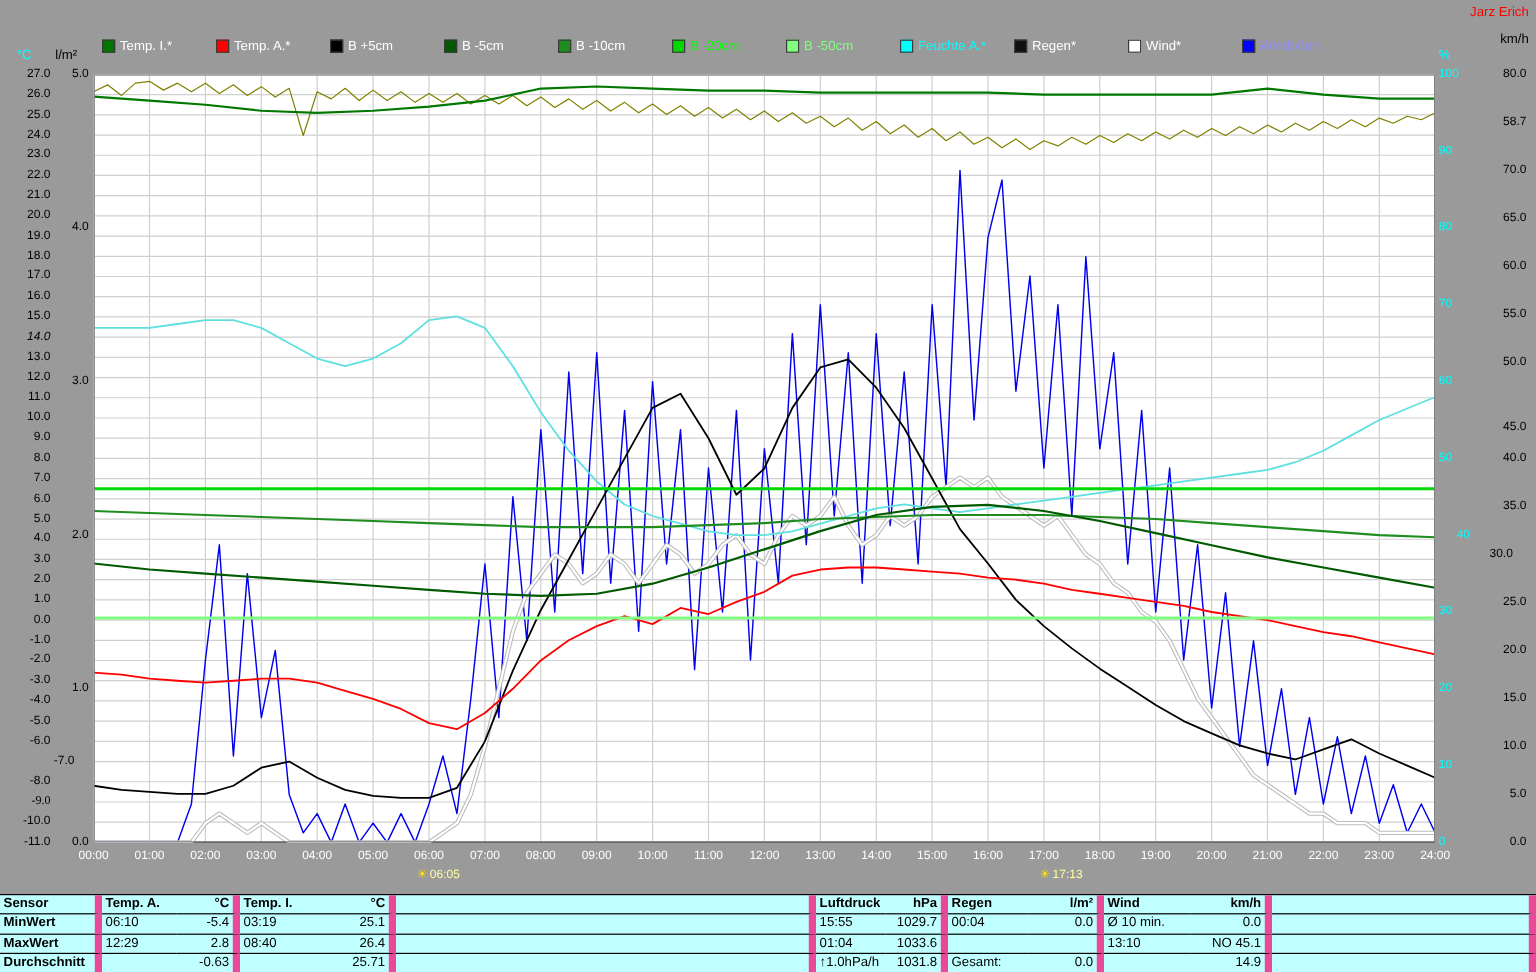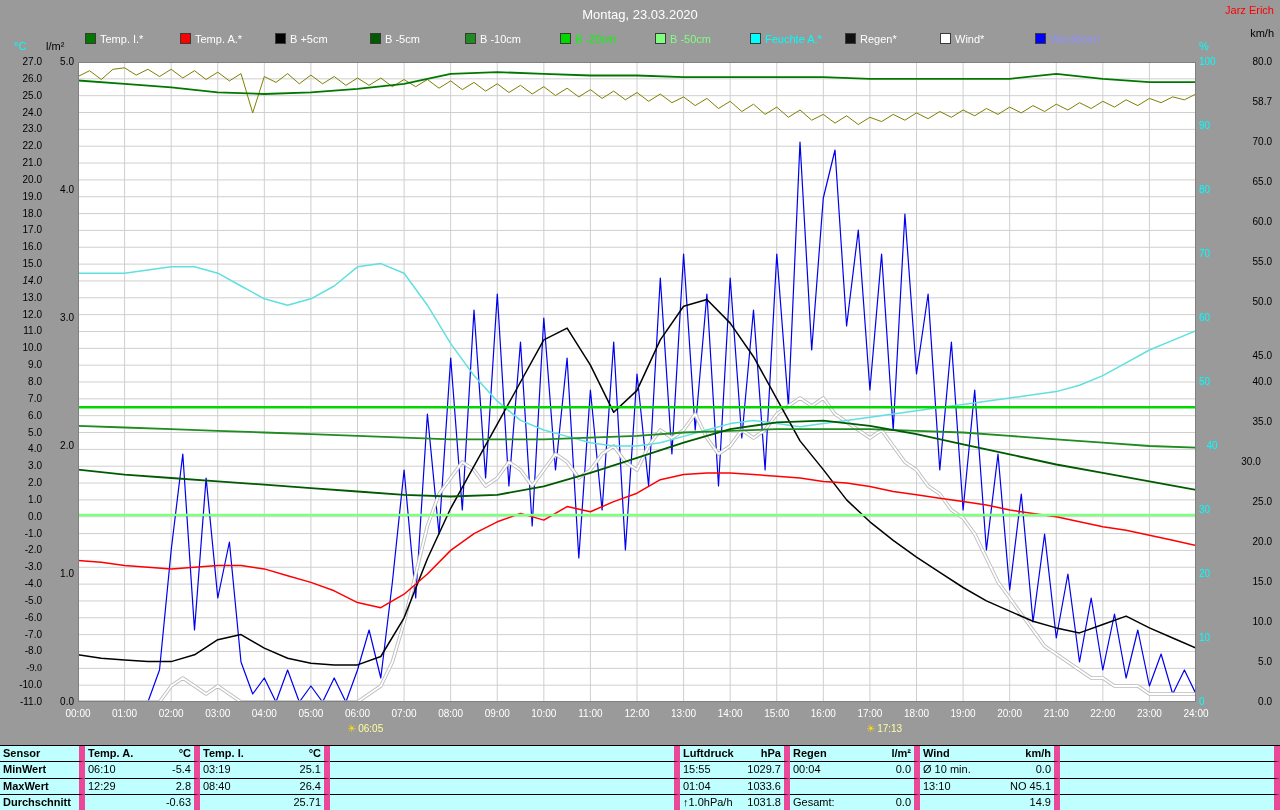--- a/index.html
+++ b/index.html
@@ -31,21 +31,20 @@
          border-bottom:1px solid #000;box-sizing:border-box;}
   .tcell.br{border-right:6px solid #ec4899;}
   .tcell.b{font-weight:bold;}
   .tcell.r{text-align:right;}
 </style>
 </head>
 <body>
 
 <div id="app">
   <div id="titlebar">
-    <span id="title">Montag, 23.03.2020</span>
     <span id="owner">Jarz Erich</span>
   </div>
   <div id="legend">
       <div class="legend-row">
         <div class="legend-item">
           <span class="legend-swatch" style="background: rgb(0, 120, 0);"></span>
           <span class="legend-label" style="color: rgb(255, 255, 255);">Temp. I.*</span>
         </div>
         <div class="legend-item">
           <span class="legend-swatch" style="background: rgb(255, 0, 0);"></span>
@@ -205,38 +204,38 @@
       <span class="ylab" style="left: 0px; width: 42px; text-align: right; color: rgb(0, 0, 0); top: 460.211px;">3.0</span>
       <span class="ylab" style="left: 0px; width: 42px; text-align: right; color: rgb(0, 0, 0); top: 477.053px;">2.0</span>
       <span class="ylab" style="left: 0px; width: 42px; text-align: right; color: rgb(0, 0, 0); top: 493.895px;">1.0</span>
       <span class="ylab" style="left: 0px; width: 42px; text-align: right; color: rgb(0, 0, 0); top: 510.737px;">0.0</span>
       <span class="ylab" style="left: 0px; width: 42px; text-align: right; color: rgb(0, 0, 0); top: 527.579px;">-1.0</span>
       <span class="ylab" style="left: 0px; width: 42px; text-align: right; color: rgb(0, 0, 0); top: 544.421px;">-2.0</span>
       <span class="ylab" style="left: 0px; width: 42px; text-align: right; color: rgb(0, 0, 0); top: 561.263px;">-3.0</span>
       <span class="ylab" style="left: 0px; width: 42px; text-align: right; color: rgb(0, 0, 0); top: 578.105px;">-4.0</span>
       <span class="ylab" style="left: 0px; width: 42px; text-align: right; color: rgb(0, 0, 0); top: 594.947px;">-5.0</span>
       <span class="ylab" style="left: 0px; width: 42px; text-align: right; color: rgb(0, 0, 0); top: 611.789px;">-6.0</span>
-      <span class="ylab" style="left: 0px; width: 42px; text-align: right; color: rgb(0, 0, 0); top: 628.632px;">-7.0</span>
+      <span class="ylab" style="left: 0px; width: 62px; text-align: right; color: rgb(0, 0, 0); top: 628.632px;">-7.0</span>
       <span class="ylab" style="left: 0px; width: 42px; text-align: right; color: rgb(0, 0, 0); top: 645.474px;">-8.0</span>
       <span class="ylab" style="left: 0px; width: 42px; text-align: right; color: rgb(0, 0, 0); top: 662.316px; font-family: Liberation Serif, serif;">-9.0</span>
       <span class="ylab" style="left: 0px; width: 42px; text-align: right; color: rgb(0, 0, 0); top: 679.158px;">-10.0</span>
       <span class="ylab" style="left: 0px; width: 42px; text-align: right; color: rgb(0, 0, 0); top: 696px;">-11.0</span>
       <span class="ylab" style="left: 44px; width: 30px; text-align: right; color: rgb(0, 0, 0); top: 56px;">5.0</span>
       <span class="ylab" style="left: 44px; width: 30px; text-align: right; color: rgb(0, 0, 0); top: 184px;">4.0</span>
       <span class="ylab" style="left: 44px; width: 30px; text-align: right; color: rgb(0, 0, 0); top: 312px;">3.0</span>
       <span class="ylab" style="left: 44px; width: 30px; text-align: right; color: rgb(0, 0, 0); top: 440px;">2.0</span>
       <span class="ylab" style="left: 44px; width: 30px; text-align: right; color: rgb(0, 0, 0); top: 568px;">1.0</span>
       <span class="ylab" style="left: 44px; width: 30px; text-align: right; color: rgb(0, 0, 0); top: 696px;">0.0</span>
       <span class="ylab" style="left: 1199px; width: 26px; text-align: left; color: rgb(0, 255, 255); top: 56px;">100</span>
       <span class="ylab" style="left: 1199px; width: 26px; text-align: left; color: rgb(0, 255, 255); top: 120px;">90</span>
       <span class="ylab" style="left: 1199px; width: 26px; text-align: left; color: rgb(0, 255, 255); top: 184px;">80</span>
       <span class="ylab" style="left: 1199px; width: 26px; text-align: left; color: rgb(0, 255, 255); top: 248px;">70</span>
       <span class="ylab" style="left: 1199px; width: 26px; text-align: left; color: rgb(0, 255, 255); top: 312px;">60</span>
       <span class="ylab" style="left: 1199px; width: 26px; text-align: left; color: rgb(0, 255, 255); top: 376px;">50</span>
-      <span class="ylab" style="left: 1199px; width: 26px; text-align: center; color: rgb(0, 255, 255); top: 440px;">40</span>
+      <span class="ylab" style="left: 1199px; width: 26px; text-align: right; color: rgb(0, 255, 255); top: 440px;">40</span>
       <span class="ylab" style="left: 1199px; width: 26px; text-align: left; color: rgb(0, 255, 255); top: 504px;">30</span>
       <span class="ylab" style="left: 1199px; width: 26px; text-align: left; color: rgb(0, 255, 255); top: 568px;">20</span>
       <span class="ylab" style="left: 1199px; width: 26px; text-align: left; color: rgb(0, 255, 255); top: 632px;">10</span>
       <span class="ylab" style="left: 1199px; width: 26px; text-align: left; color: rgb(0, 255, 255); top: 696px;">0</span>
       <span class="ylab" style="left: 1230px; width: 42px; text-align: right; color: rgb(0, 0, 0); top: 56px;">80.0</span>
       <span class="ylab" style="left: 1230px; width: 42px; text-align: right; color: rgb(0, 0, 0); top: 96px;">58.7</span>
       <span class="ylab" style="left: 1230px; width: 42px; text-align: right; color: rgb(0, 0, 0); top: 136px;">70.0</span>
       <span class="ylab" style="left: 1230px; width: 42px; text-align: right; color: rgb(0, 0, 0); top: 176px;">65.0</span>
       <span class="ylab" style="left: 1230px; width: 42px; text-align: right; color: rgb(0, 0, 0); top: 216px;">60.0</span>
       <span class="ylab" style="left: 1230px; width: 42px; text-align: right; color: rgb(0, 0, 0); top: 256px;">55.0</span>

